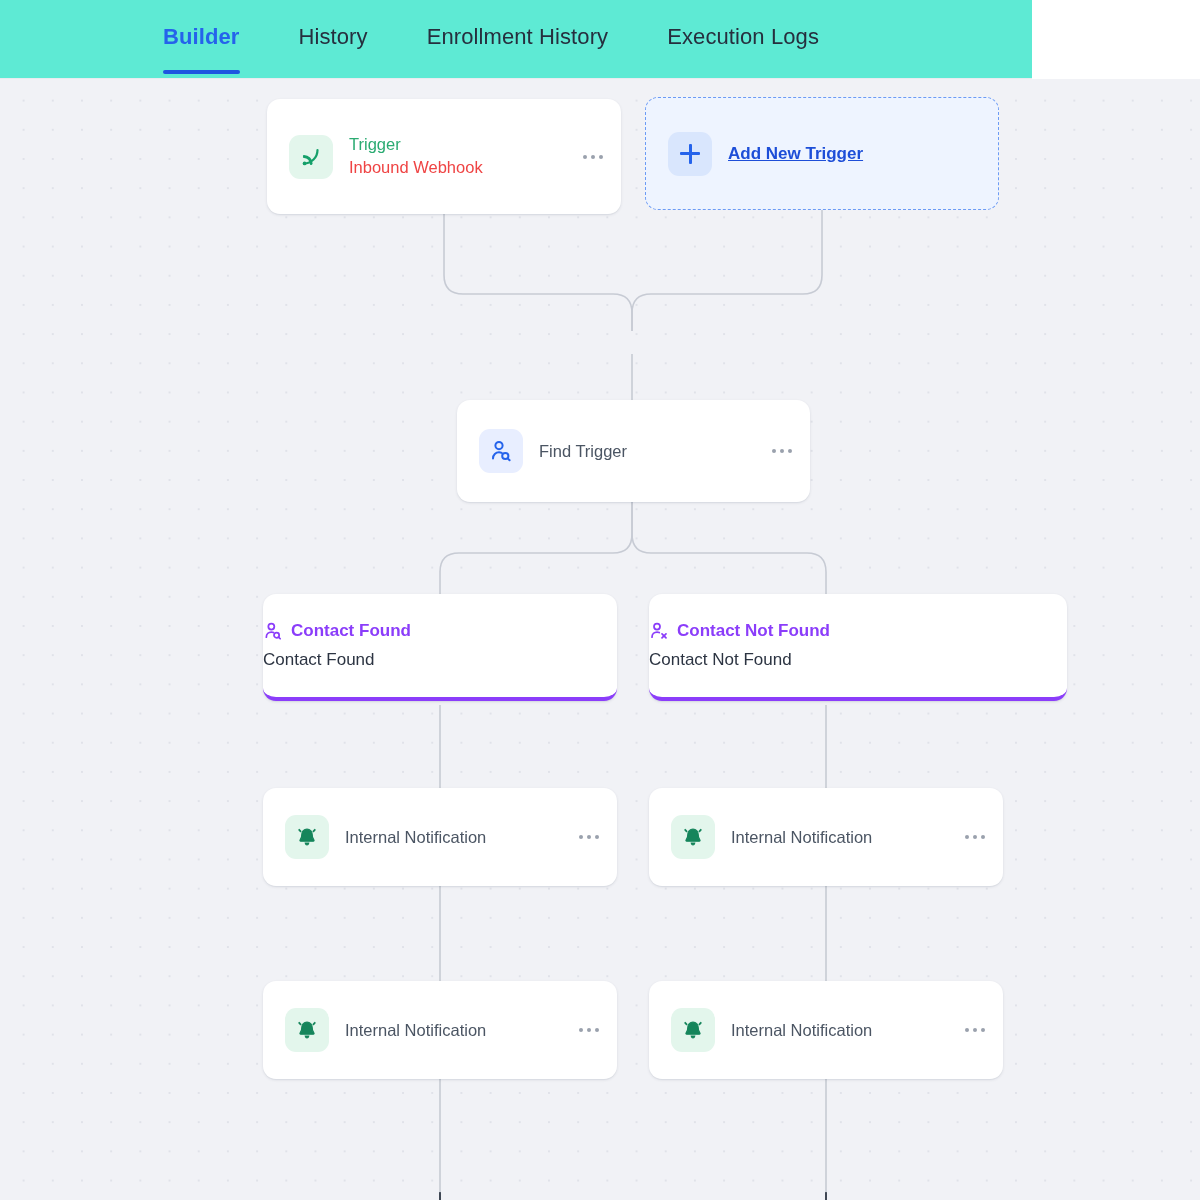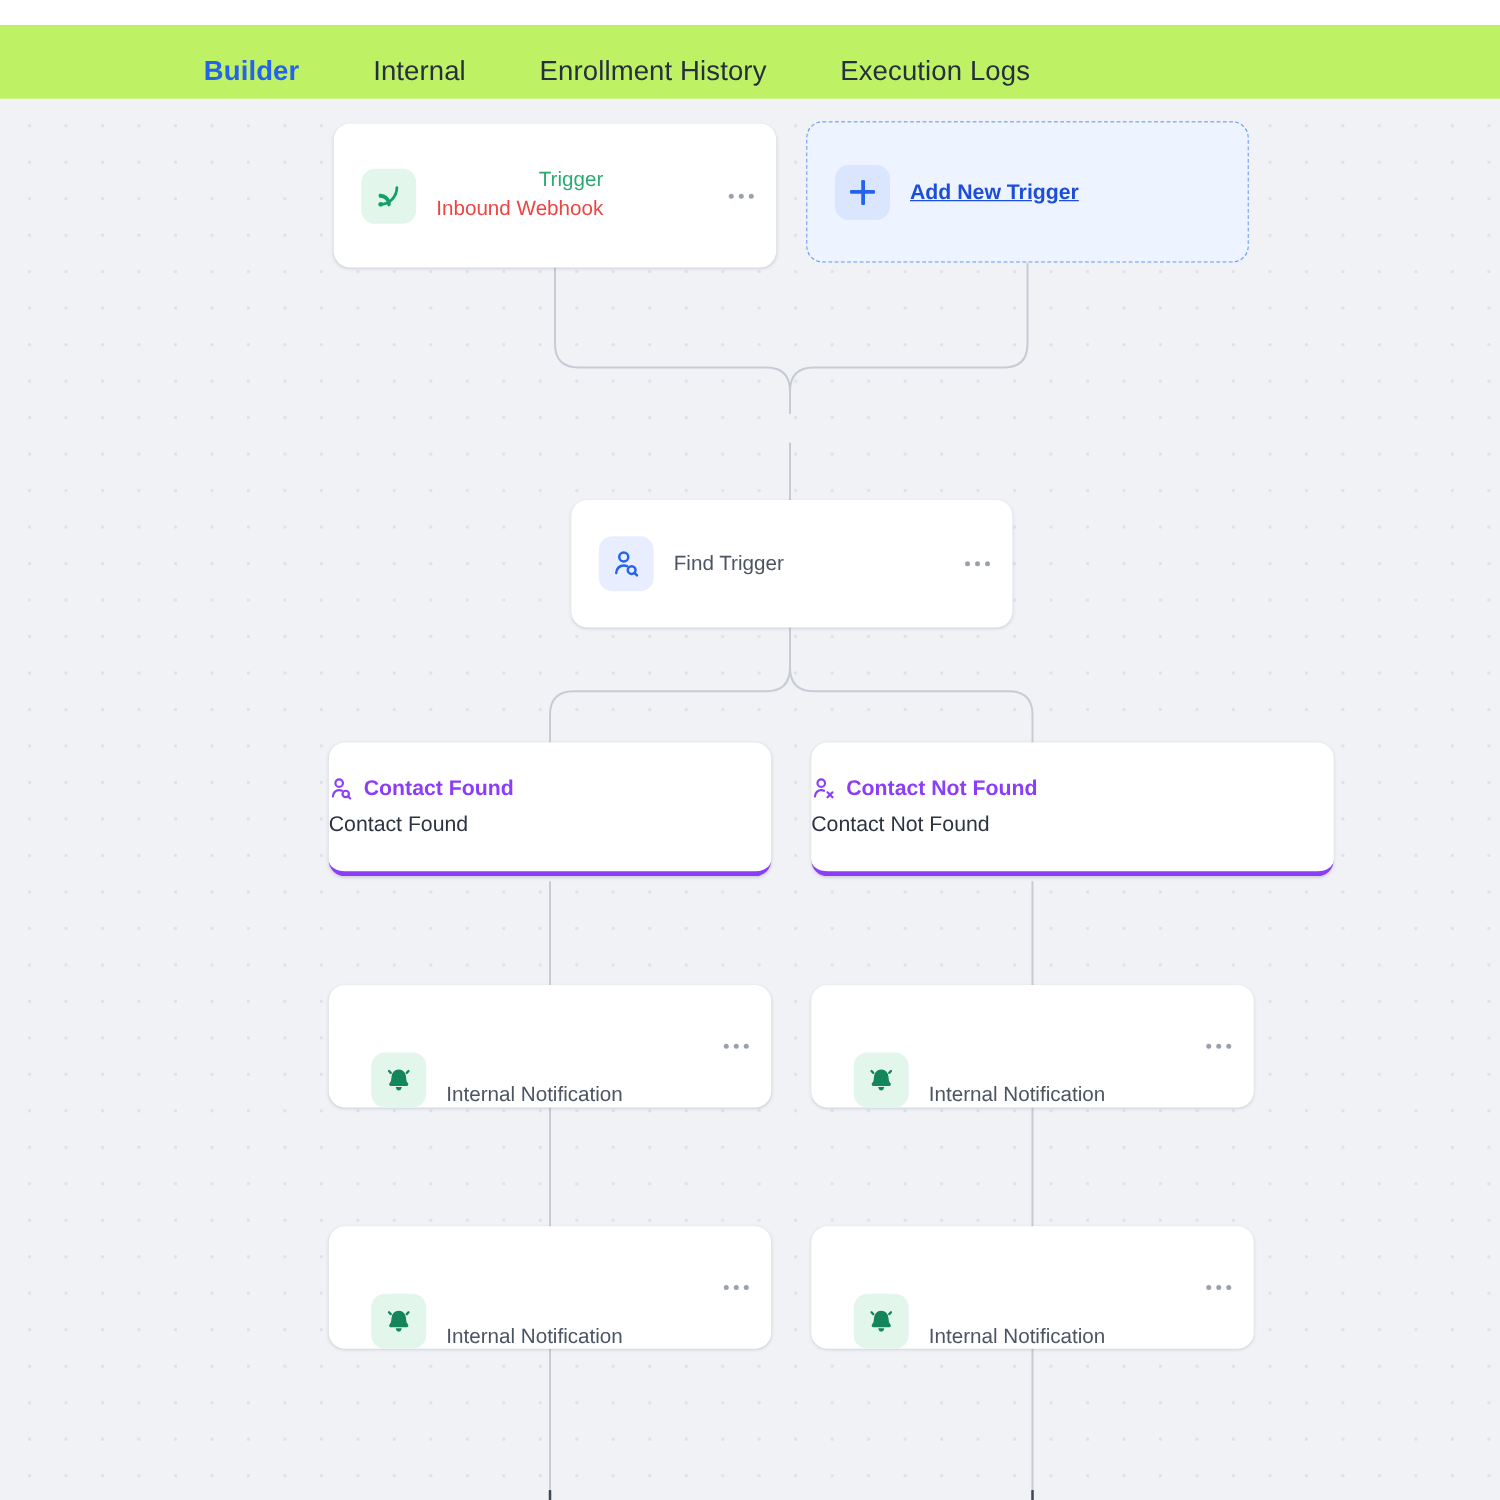--- a/index.html
+++ b/index.html
@@ -12,26 +12,25 @@
     overflow: hidden;
     font-family: "Liberation Sans", sans-serif;
     background: #ffffff;
     -webkit-font-smoothing: antialiased;
   }
 
   
   .tabbar {
     position: absolute;
     left: 0; top: 0;
-    width: 1200px;
+    width: 1032px;
     height: 79px;
-    background: #bef264;
+    background: #5eead4;
     border-bottom: 1px solid #e9ebf0;
     box-sizing: border-box;
-    margin-top: 20px;
   }
   .tabs {
     position: absolute;
     left: 163px;
     top: 0;
     height: 79px;
     display: flex;
     align-items: flex-start;
     gap: 59px;
     padding-top: 24px;
@@ -89,21 +88,21 @@
     border-radius: 11px;
     display: flex;
     align-items: center;
     justify-content: center;
     flex: 0 0 auto;
   }
   .iconbox.green { background: #e3f6ec; }
   .iconbox.blue  { background: #e8eeff; }
   .iconbox.addbg { background: #d9e6fd; }
 
-  .node-texts { display: flex; flex-direction: column; justify-content: center; text-align: right; }
+  .node-texts { display: flex; flex-direction: column; justify-content: center; }
   .node-kicker { font-size: 16.5px; color: #2bab72; line-height: 1.32; }
   .node-sub    { font-size: 16.5px; color: #ef4444; line-height: 1.38; }
   .node-title  { font-size: 16.5px; color: #4b5563; }
 
   .dots {
     position: absolute;
     right: 18px;
     top: 50%;
     transform: translateY(-50%);
     display: flex;
@@ -152,21 +151,21 @@
     cursor: pointer;
   }
   .branch-head { display: flex; align-items: center; gap: 8px; }
   .branch-title { font-size: 17px; color: #8b3dfa; font-weight: 600; }
   .branch-sub { font-size: 17px; color: #2c3442; }
 
   #branch-found     { left: 263px; top: 515px; width: 354px; height: 107px; }
   #branch-not-found { left: 649px; top: 515px; width: 418px; height: 107px; }
 
   
-  .notif { width: 354px; height: 98px; padding-left: 34px; gap: 16px; align-items: flex-end; }
+  .notif { width: 354px; height: 98px; padding-left: 22px; gap: 16px; }
   #notif-l1 { left: 263px; top: 709px; }
   #notif-l2 { left: 263px; top: 902px; }
   #notif-r1 { left: 649px; top: 709px; }
   #notif-r2 { left: 649px; top: 902px; }
 
   
   .edge-plus {
     position: absolute;
     width: 22px; height: 22px;
     cursor: pointer;
@@ -176,21 +175,21 @@
   }
   .edge-plus::before { left: 9.6px; top: 0; width: 2.6px; height: 22px; }
   .edge-plus::after  { top: 9.6px; left: 0; height: 2.6px; width: 22px; }
 </style>
 </head>
 <body>
 
 <div class="tabbar">
   <div class="tabs">
     <div class="tab active">Builder</div>
-    <div class="tab">Internal</div>
+    <div class="tab">History</div>
     <div class="tab">Enrollment History</div>
     <div class="tab">Execution Logs</div>
   </div>
 </div>
 
 <div class="canvas">
 
   <svg class="edges" width="1200" height="1121">
     <g fill="none" stroke="#c7cbd4" stroke-width="1.6">
 

